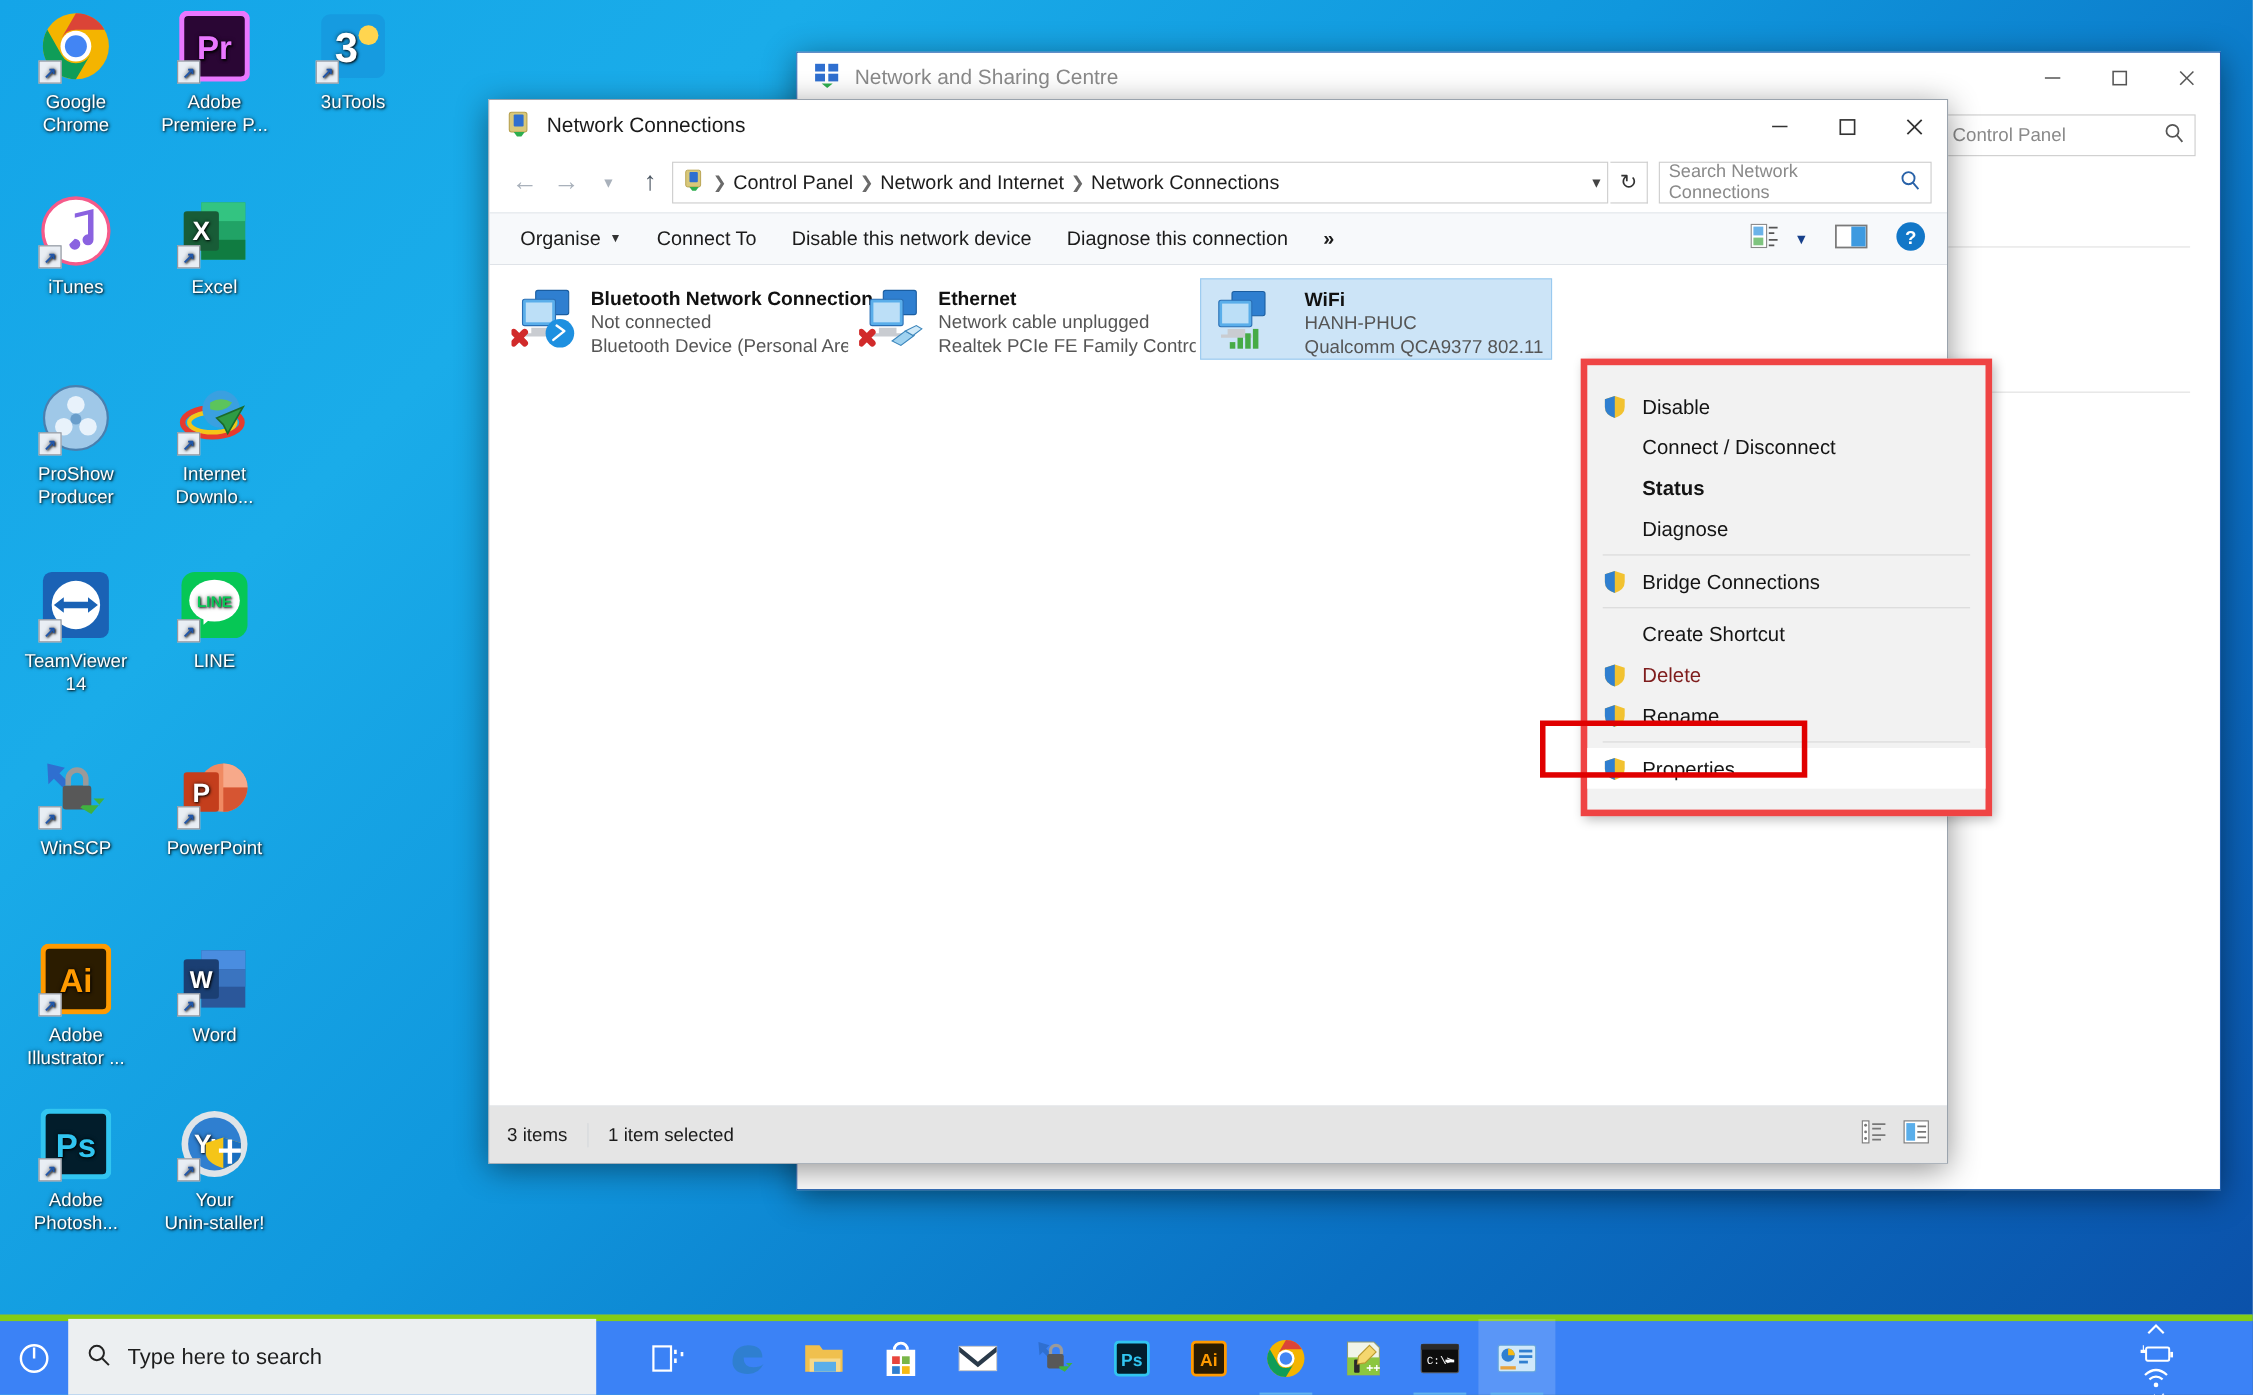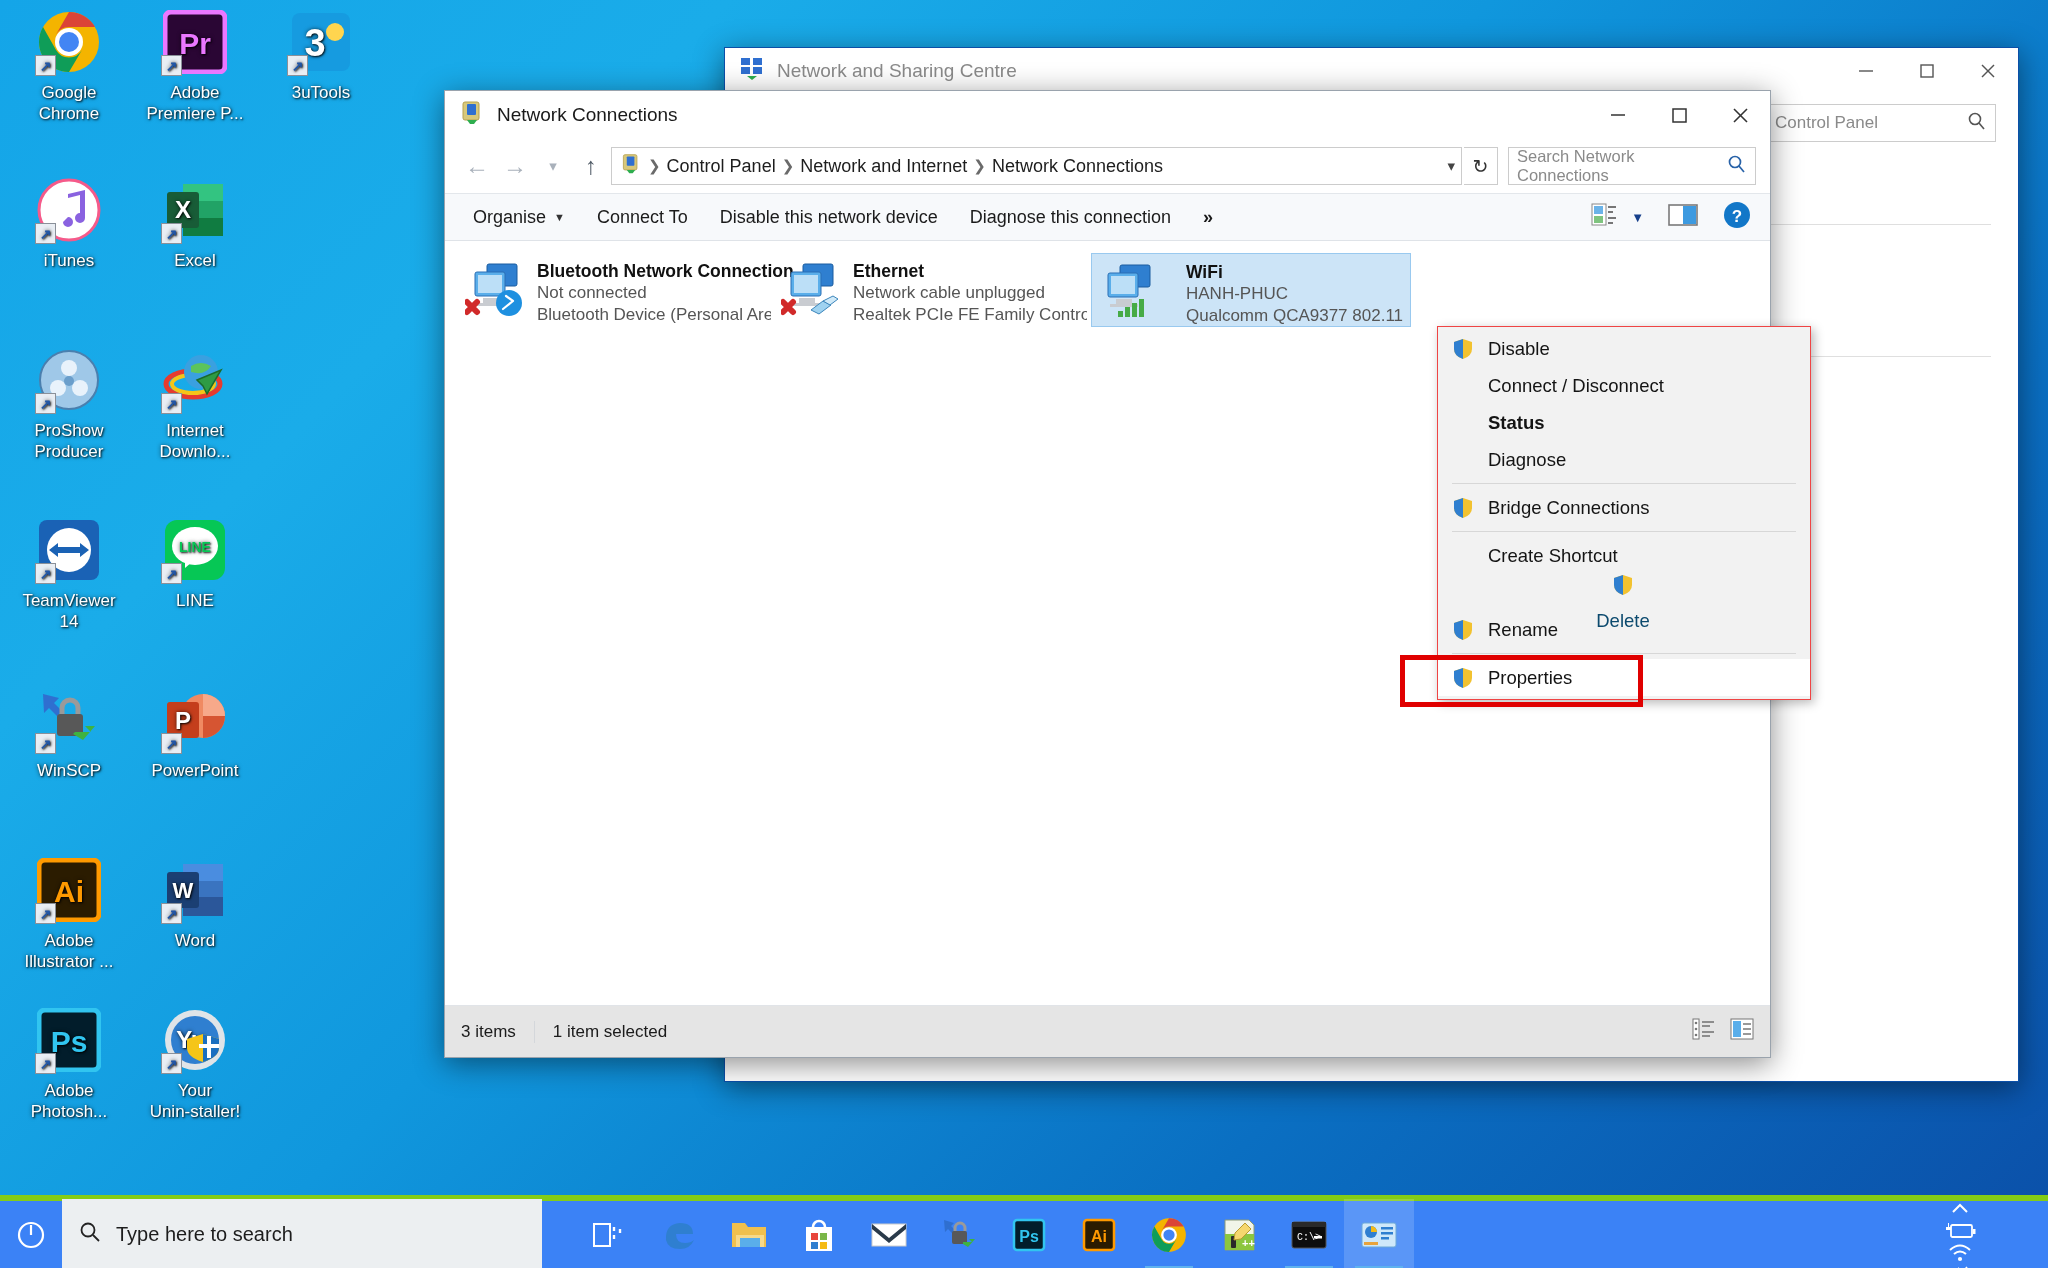--- a/index.html
+++ b/index.html
@@ -126,29 +126,29 @@
     position: absolute; left: 0; bottom: 0; width: 100%; height: 52px;
     border-top: 1px solid #e1e4e8; background: #e5e5e5;
     display: flex; align-items: center; padding: 0 16px; font-size: 17px; color: #1b1b1b;
   }
   #nc-status .divider { width: 1px; height: 22px; background: #d4d7db; margin: 0 18px; }
   #nc-status .viewbtns { margin-left: auto; display: flex; gap: 14px; align-items: center; }
 
   
   #ctxmenu {
     position: absolute; left: 1437px; top: 326px; width: 374px;
-    background: #f2f2f2; border: 1px solid #ef4444;
-    box-shadow: 3px 3px 10px rgba(0,0,0,.28); padding: 3px 0;
+    background: #f2f2f2; border: 6px solid #ef4444;
+    box-shadow: 3px 3px 10px rgba(0,0,0,.28); padding: 19px 0;
   }
   .mi {
     height: 37px; display: flex; align-items: center; gap: 14px; padding: 0 16px 0 14px;
     font-size: 18.5px; color: #141414; position: relative;
   }
   .mi.bold { font-weight: bold; }
-  .mi.disabled { color: #0c4a6e; flex-direction: column; }
+  .mi.disabled { color: #7f1d1d; }
   .mi.hovered { background: #fff; }
   .mi .shield { width: 22px; height: 22px; flex: 0 0 22px; }
   .mi .spacer { width: 22px; flex: 0 0 22px; }
   .msep { height: 1px; background: #d7d7d7; margin: 5px 14px; }
   #highlight-box {
     position: absolute; left: 1400px; top: 655px; width: 243px; height: 52px;
     border: 5px solid #e00000; pointer-events: none;
   }
 
   

